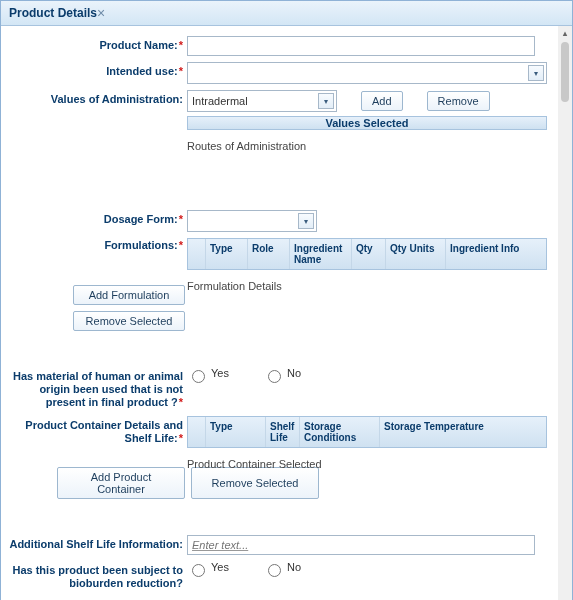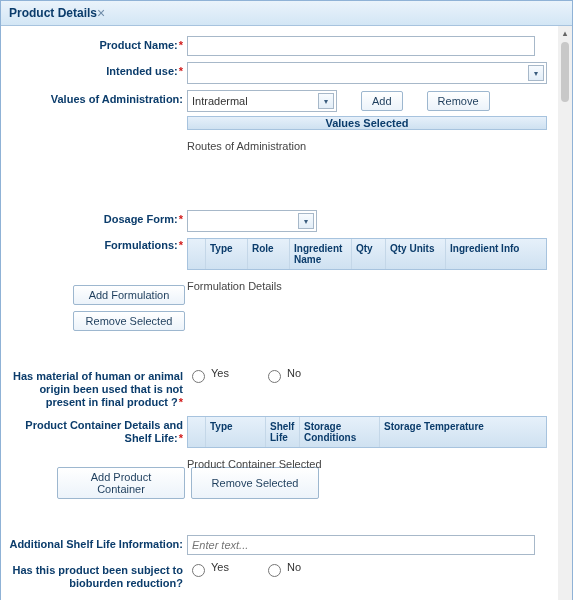--- a/index.html
+++ b/index.html
@@ -92,21 +92,21 @@
     align-items: center;
     flex-wrap: wrap;
   }
   input[type=text].txt, .combo, .txtlong {
     border: 1px solid #a7b8c9;
     background: #fff;
     height: 20px;
     padding: 2px 4px;
     font-size: 11px;
   }
-  .txtlong { width: 348px; }
+  .txtlong { width: 348px; text-decoration: underline; }
   .combo {
     display: flex;
     align-items: center;
     justify-content: space-between;
     width: 150px;
     height: 22px;
     padding: 0 2px 0 4px;
     cursor: pointer;
   }
   .combo.wide { width: 360px; }

